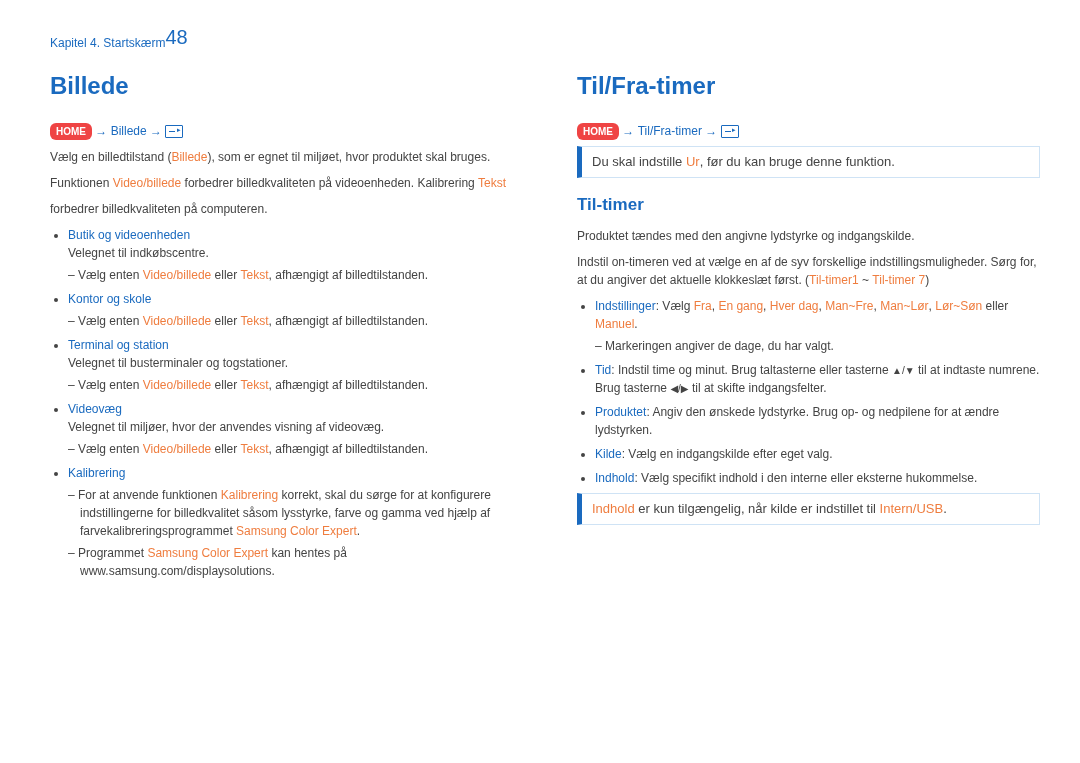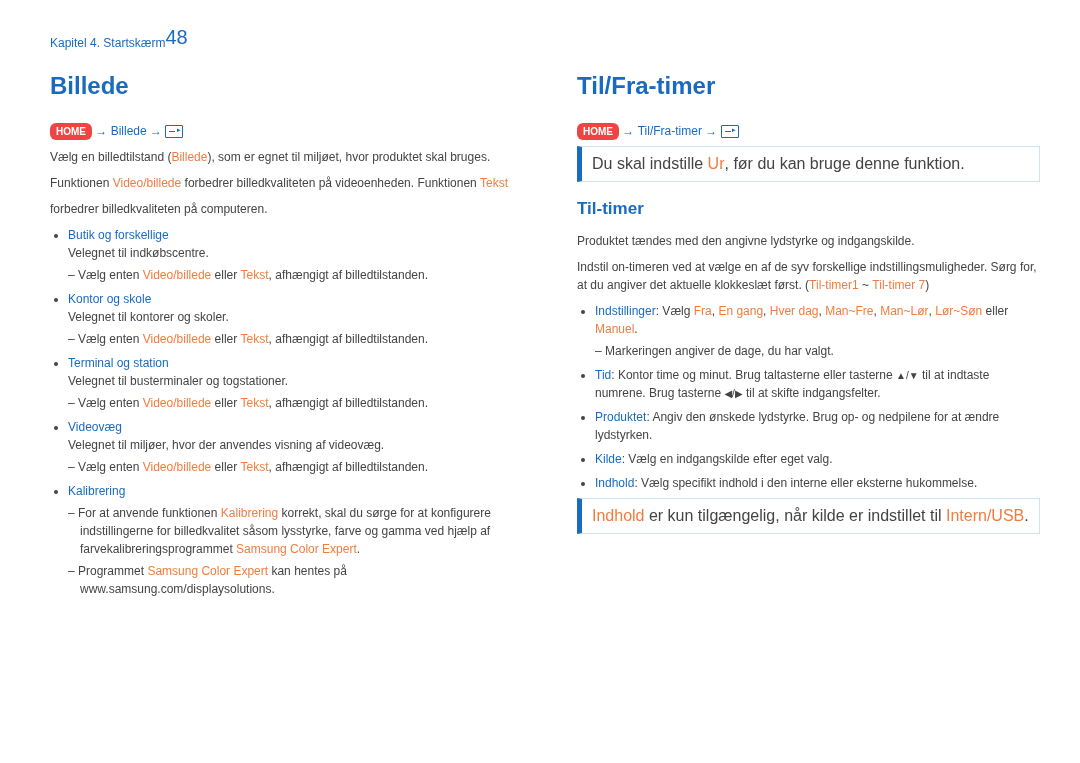--- a/index.html
+++ b/index.html
@@ -115,21 +115,21 @@
   ul.dash > li::before {
     content: "– ";
     margin-left: -12px;
   }
   ul.dash > li { margin-bottom: 4px; }
   .note-box {
     border: 1px solid #cfe3f5;
     border-left: 5px solid #1a6abf;
     padding: 5px 10px;
     margin: 6px 0 14px 0;
-    font-size: 16px;
+    font-size: 13px;
   }
   p { margin: 8px 0; }
   .tri {
     font-size: 10px;
     vertical-align: 0;
   }
 </style>
 </head>
 <body>
 
@@ -149,37 +149,36 @@
         <span class="arrow">→</span>
         <span class="blue">Billede</span>
         <span class="arrow">→</span>
         <span class="enter-icon"></span>
       </div>
 
       <p>
         <span>Vælg en billedtilstand (</span><span class="orange">Billede</span><span>), som er egnet til miljøet, hvor produktet skal bruges.</span>
       </p>
       <p>
-        <span>Funktionen </span><span class="orange">Video/billede</span><span> forbedrer billedkvaliteten på videoenheden. Funktionen </span><span class="orange">Tekst</span>
+        <span>Funktionen </span><span class="orange">Video/billede</span><span> forbedrer billedkvaliteten på videoenheden. Kalibrering </span><span class="orange">Tekst</span>
       </p>
       <p>forbedrer billedkvaliteten på computeren.</p>
 
       <ul class="bullets">
         <li>
-          <span class="blue">Butik og forskellige</span>
+          <span class="blue">Butik og videoenheden</span>
           <div>Velegnet til indkøbscentre.</div>
           <ul class="dash">
               <li>
             <span>Vælg enten </span><span class="orange">Video/billede</span><span> eller </span><span class="orange">Tekst</span><span>, afhængigt af billedtilstanden.</span>
           </li>
             </ul>
         </li>
         <li>
           <span class="blue">Kontor og skole</span>
-          <div>Velegnet til kontorer og skoler.</div>
           <ul class="dash">
               <li>
             <span>Vælg enten </span><span class="orange">Video/billede</span><span> eller </span><span class="orange">Tekst</span><span>, afhængigt af billedtilstanden.</span>
           </li>
             </ul>
         </li>
         <li>
           <span class="blue">Terminal og station</span>
           <div>Velegnet til busterminaler og togstationer.</div>
           <ul class="dash">
@@ -234,21 +233,21 @@
       </p>
 
       <ul class="bullets">
         <li>
           <span class="blue">Indstillinger</span><span>: Vælg </span><span class="orange">Fra</span><span>, </span><span class="orange">En gang</span><span>, </span><span class="orange">Hver dag</span><span>, </span><span class="orange">Man~Fre</span><span>, </span><span class="orange">Man~Lør</span><span>, </span><span class="orange">Lør~Søn</span><span> eller </span><span class="orange">Manuel</span><span>.</span>
           <ul class="dash">
               <li>Markeringen angiver de dage, du har valgt.</li>
             </ul>
         </li>
         <li>
-          <span class="blue">Tid</span><span>: Kontor time og minut. Brug taltasterne eller tasterne </span><span class="tri">▲/▼</span><span> til at indtaste numrene. Brug tasterne </span><span class="tri">◀/▶</span><span> til at skifte indgangsfelter.</span>
+          <span class="blue">Tid</span><span>: Indstil time og minut. Brug taltasterne eller tasterne </span><span class="tri">▲/▼</span><span> til at indtaste numrene. Brug tasterne </span><span class="tri">◀/▶</span><span> til at skifte indgangsfelter.</span>
         </li>
         <li>
           <span class="blue">Produktet</span><span>: Angiv den ønskede lydstyrke. Brug op- og nedpilene for at ændre lydstyrken.</span>
         </li>
         <li>
           <span class="blue">Kilde</span><span>: Vælg en indgangskilde efter eget valg.</span>
         </li>
         <li>
           <span class="blue">Indhold</span><span>: Vælg specifikt indhold i den interne eller eksterne hukommelse.</span>
         </li>

